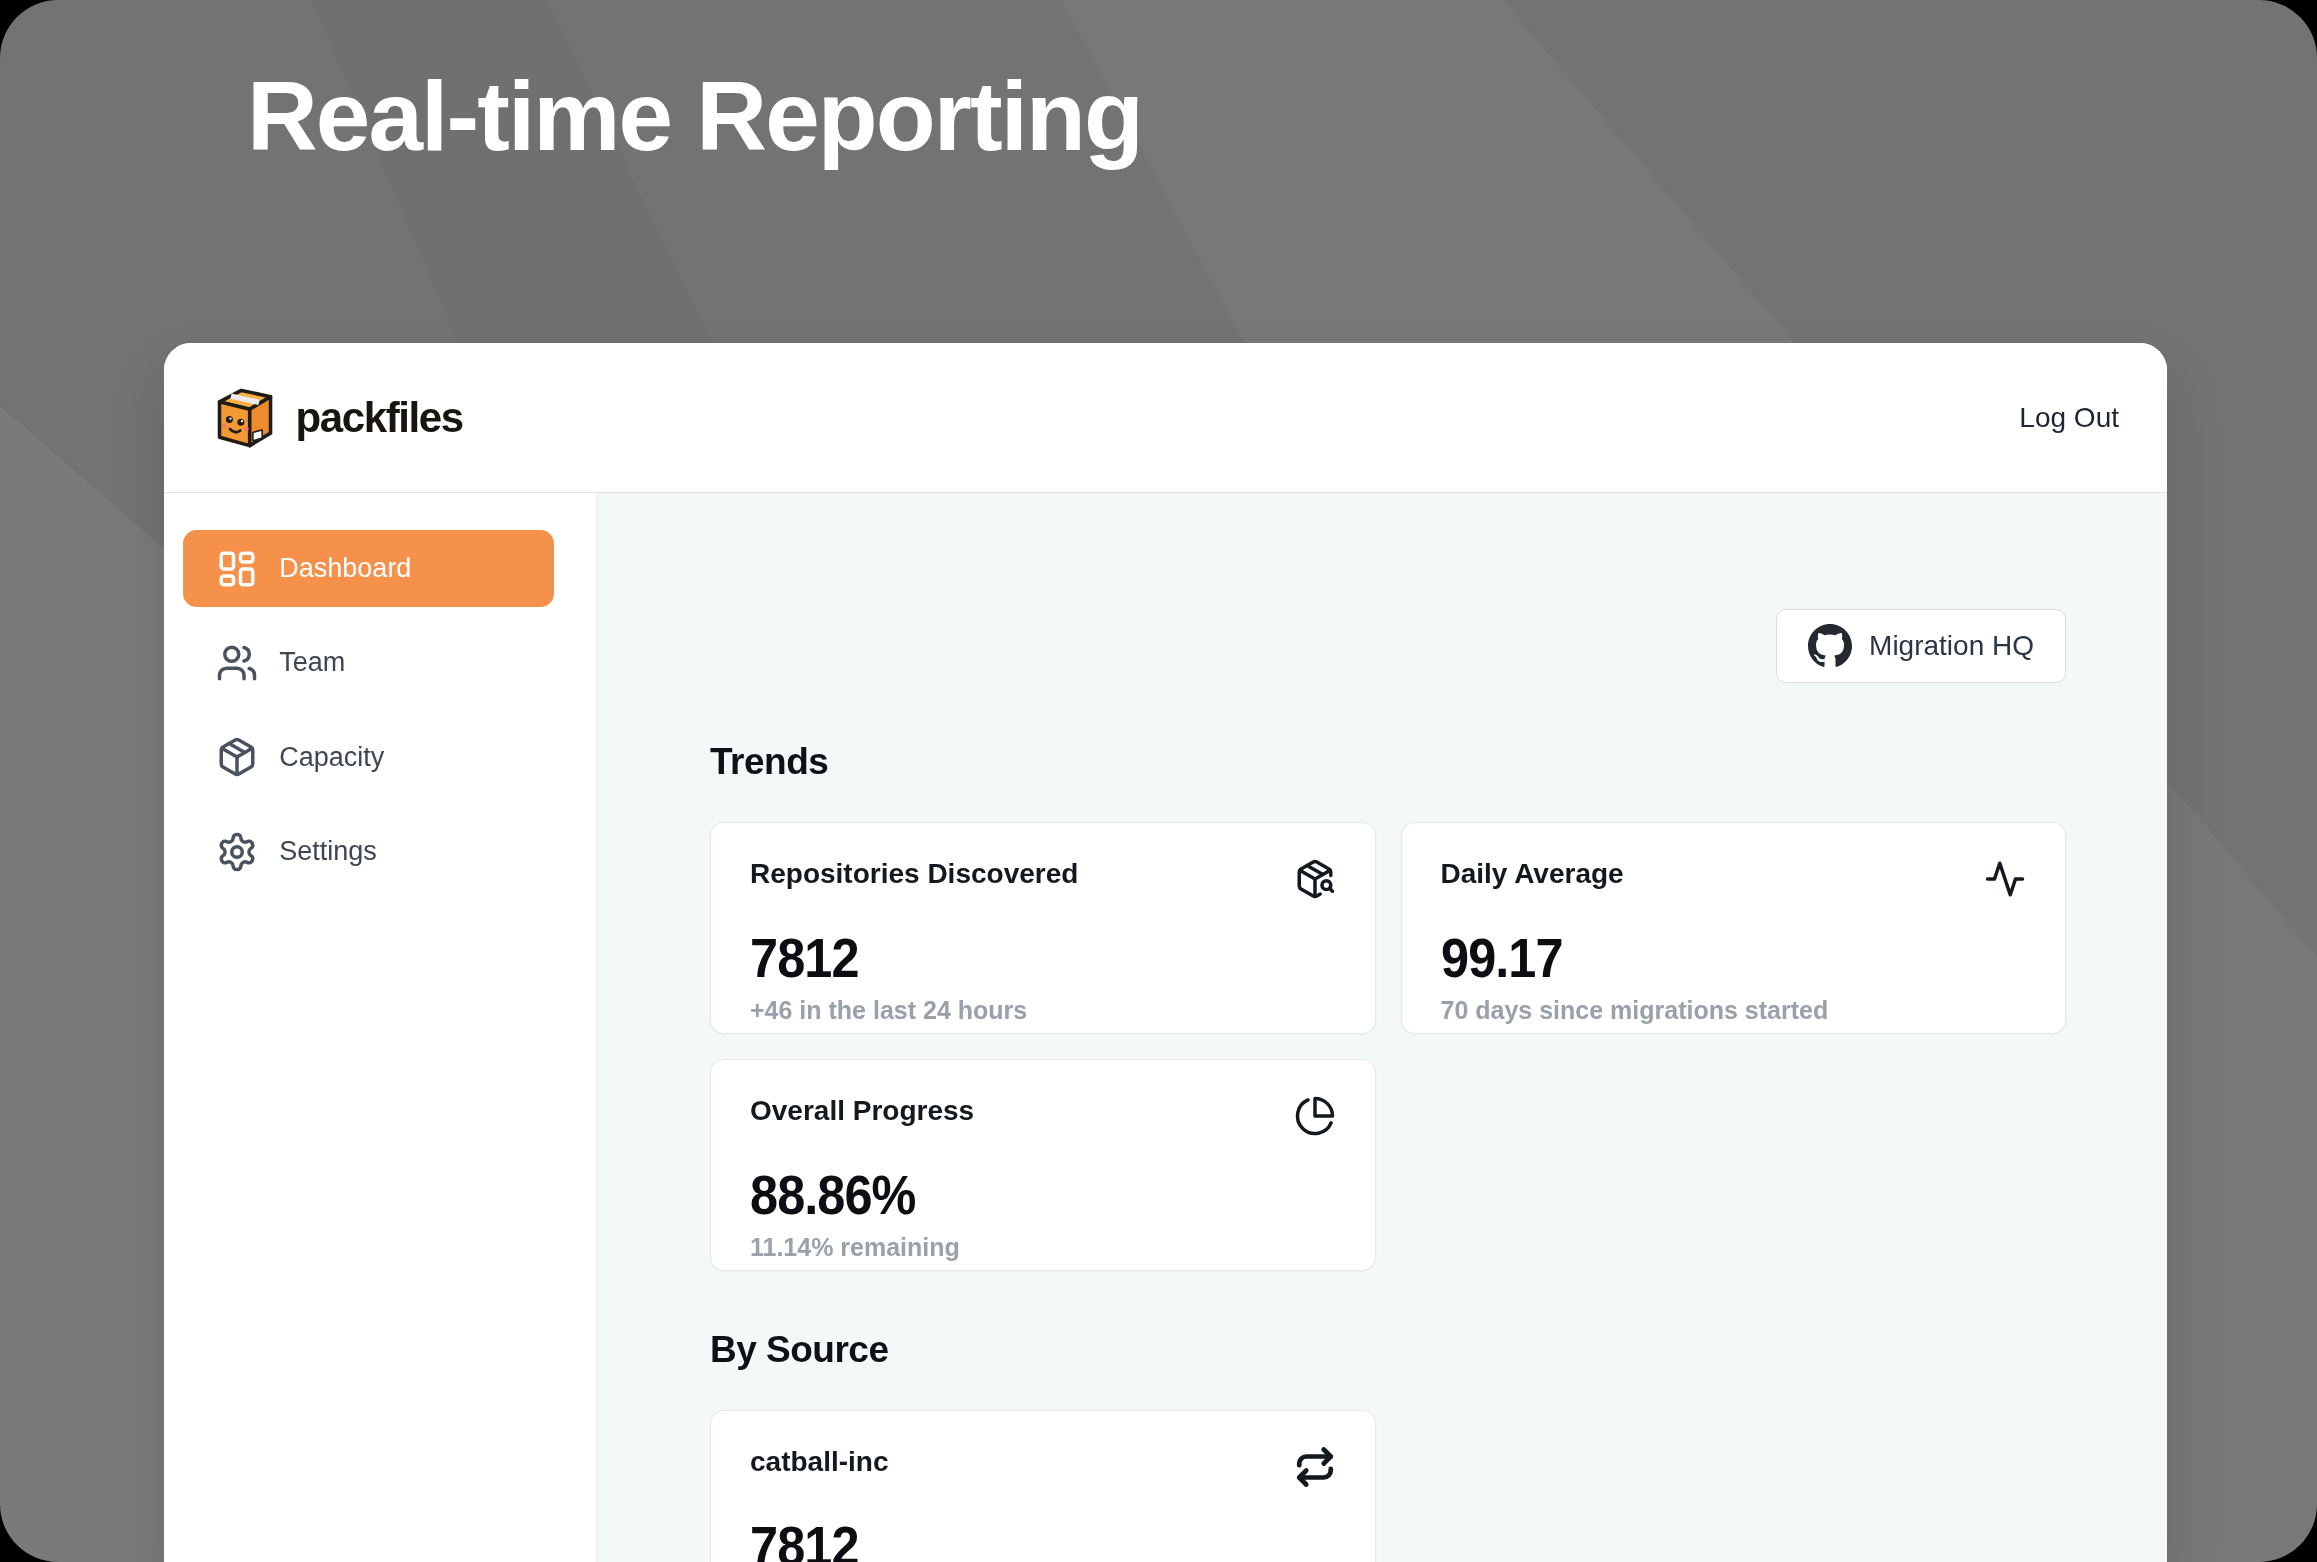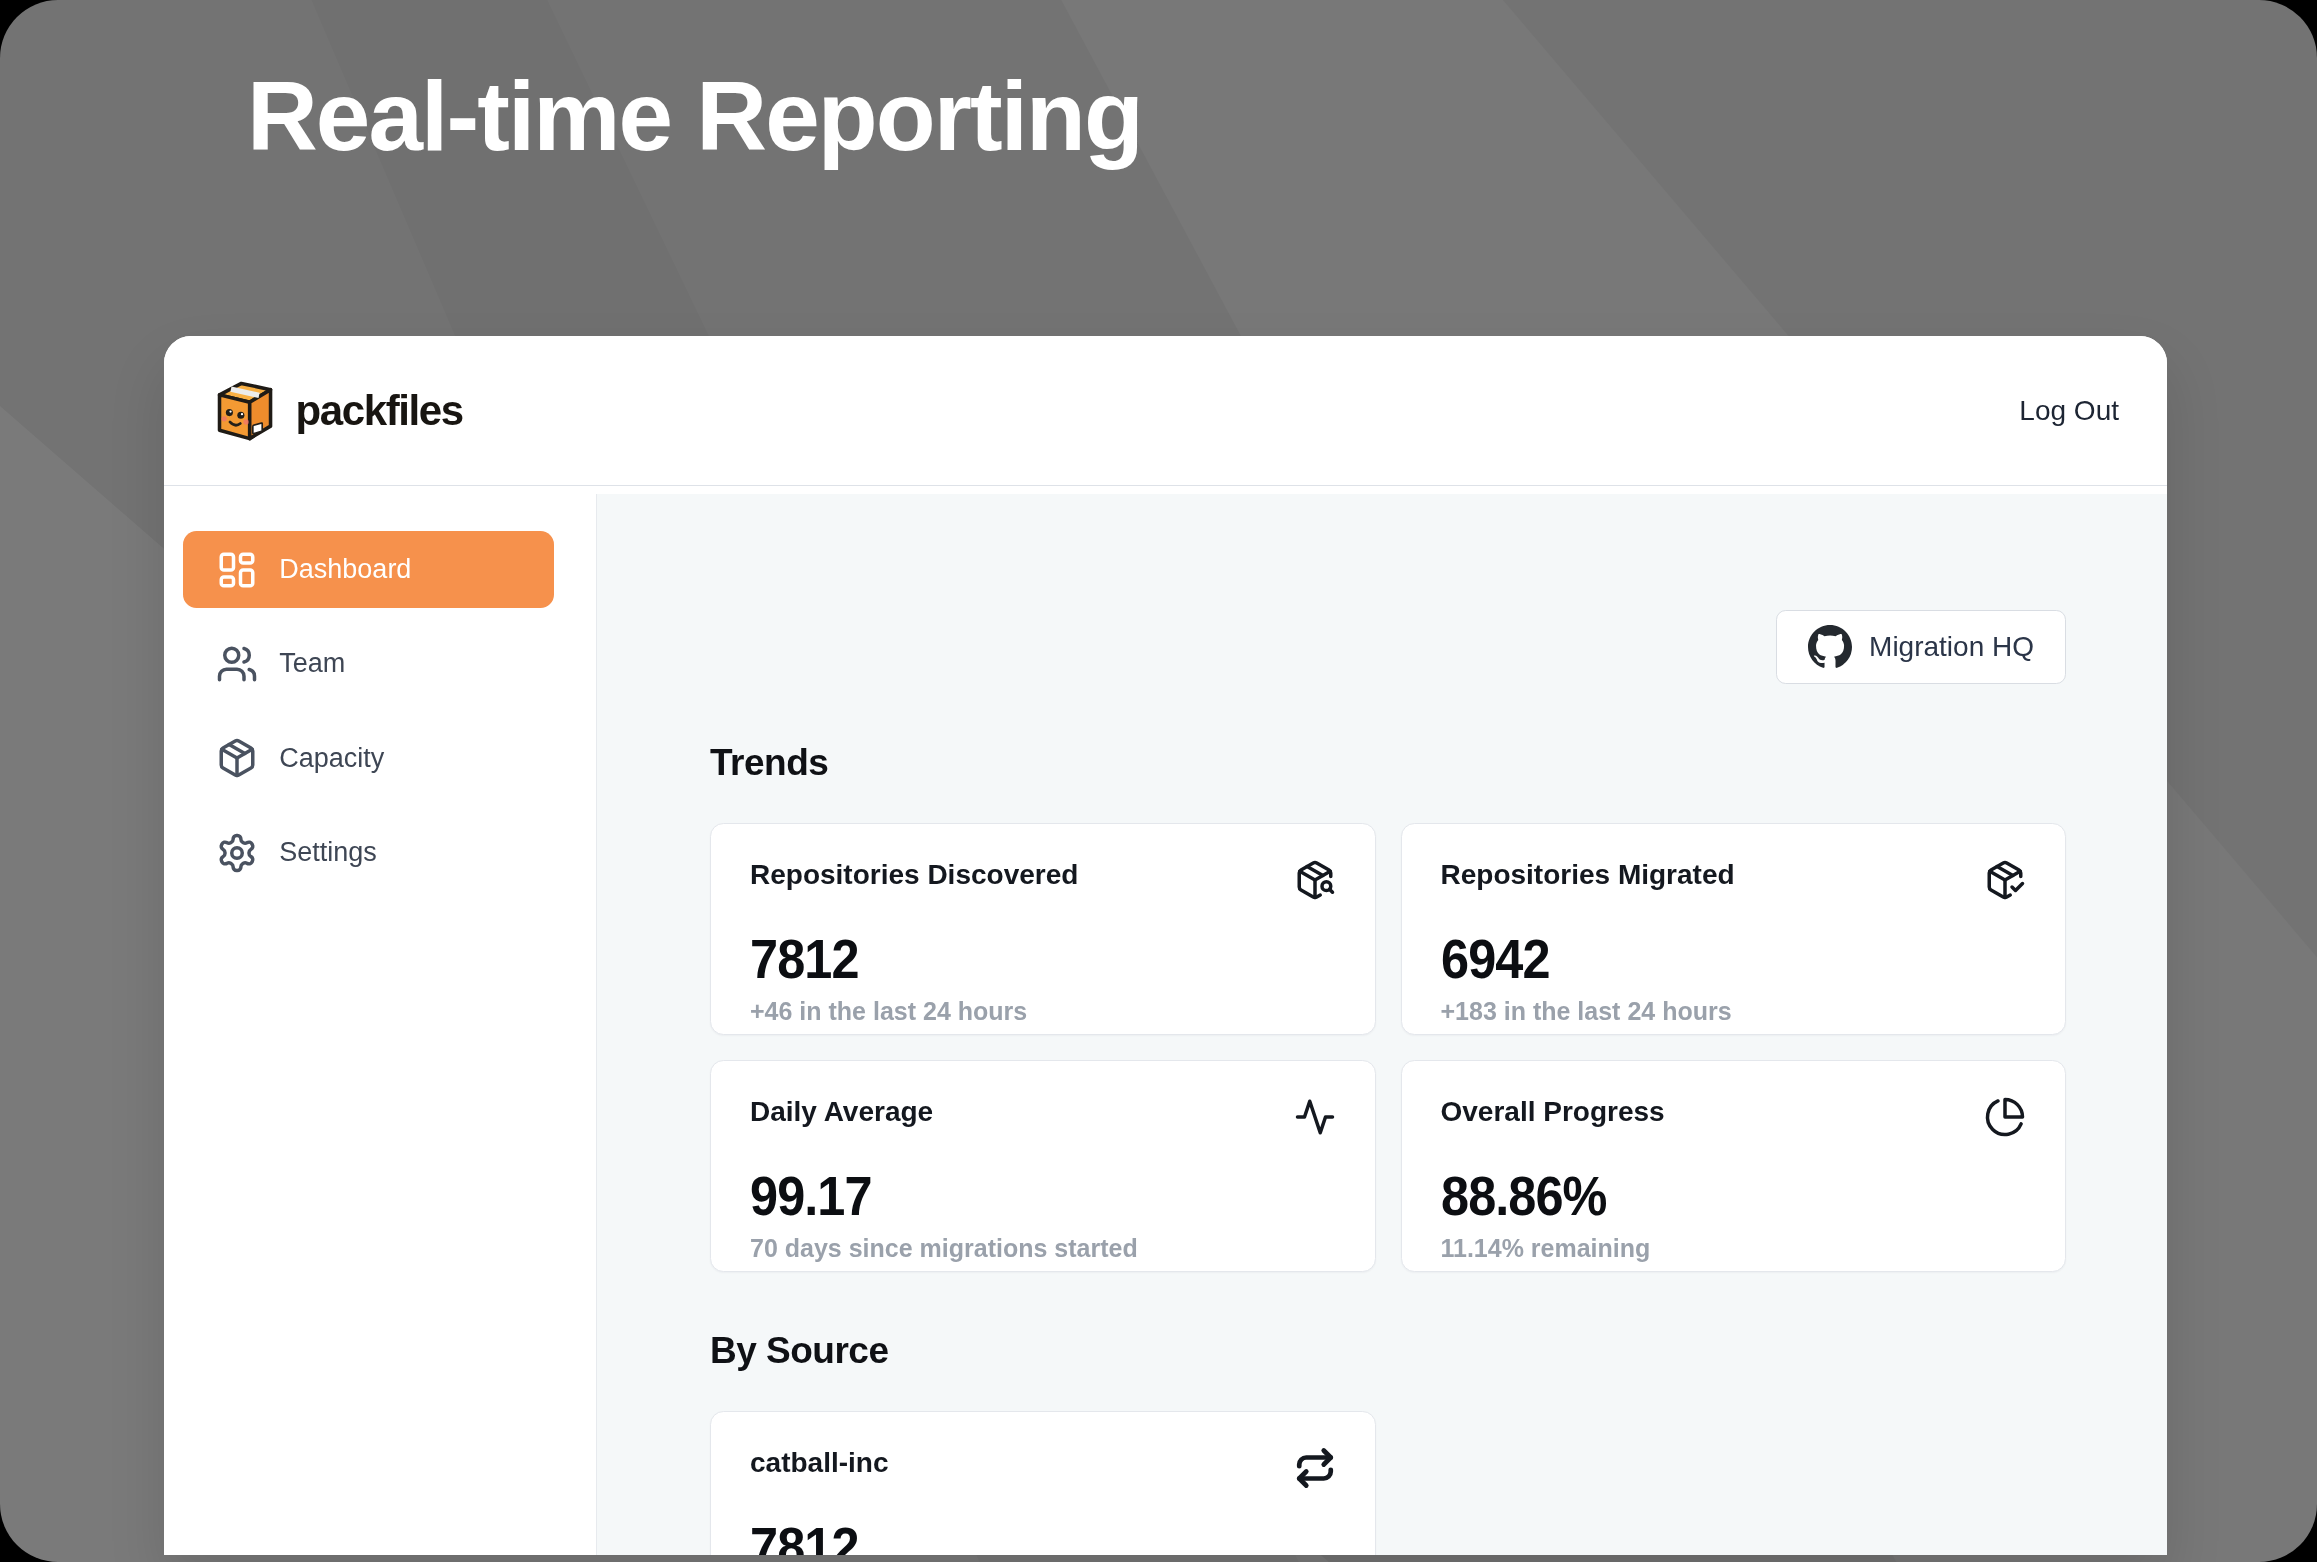--- a/index.html
+++ b/index.html
@@ -24,24 +24,24 @@
     background:rgba(0,0,0,.025);
     clip-path:polygon(12% -5%, 22% -5%, 58% 106%, 44% 106%);
   }
 
   .headline{
     position:absolute; left:247px; top:60px;
     font-size:98px; font-weight:800; color:#fff; letter-spacing:-1.9px;
   }
 
   .app-window{
-    position:absolute; left:164px; top:336px; width:2003px; height:1219px;
+    position:absolute; left:164px; top:343px; width:2003px; height:1219px;
     background:#fff; border-radius:27px 27px 0 0; overflow:hidden;
     box-shadow:0 29px 58px rgba(0,0,0,.12);
-    display:flex; flex-direction:column;gap:8px;
+    display:flex; flex-direction:column;
   }
 
   .app-header{
     height:150px; flex:0 0 150px; background:#fff;
     border-bottom:1.9px solid #DEE2E8;
     display:flex; align-items:center; justify-content:space-between;
     padding:0 48px 0 43px;
   }
   .brand{ display:flex; align-items:center; gap:13.5px; cursor:pointer; }
   .brand-name{ font-size:42px; font-weight:800; color:#181511; letter-spacing:-1.4px; }
@@ -196,36 +196,20 @@
                   <line x1="12" x2="12" y1="22" y2="12"></line>
                     <circle cx="18.5" cy="15.5" r="2.5"></circle>
                     <path d="M20.27 17.27 22 19"></path>
                 </svg>
               </span>
             </div>
             <div><span class="stat-value">7812</span></div>
             <div class="stat-sub">+46 in the last 24 hours</div>
           </div>
 
-          <div class="stat-card">
-            <div class="title-row">
-              <span class="card-title">Repositories Migrated</span>
-              <span class="card-icon">
-                <svg class="stroke-ic" viewBox="0 0 24 24">
-                  <path d="m16 16 2 2 4-4"></path>
-                  <path d="M21 10V8a2 2 0 0 0-1-1.73l-7-4a2 2 0 0 0-2 0l-7 4A2 2 0 0 0 3 8v8a2 2 0 0 0 1 1.73l7 4a2 2 0 0 0 2 0l2-1.14"></path>
-                  <path d="m7.5 4.27 9 5.15"></path>
-                    <polyline points="3.29 7 12 12 20.71 7"></polyline>
-                    <line x1="12" x2="12" y1="22" y2="12"></line>
-                </svg>
-              </span>
-            </div>
-            <div><span class="stat-value">6942</span></div>
-            <div class="stat-sub">+183 in the last 24 hours</div>
-          </div>
 
           <div class="stat-card">
             <div class="title-row">
               <span class="card-title">Daily Average</span>
               <span class="card-icon">
                 <svg class="stroke-ic" viewBox="0 0 24 24">
                     <path d="M22 12h-4l-3 9L9 3l-3 9H2"></path>
                   </svg>
               </span>
             </div>

